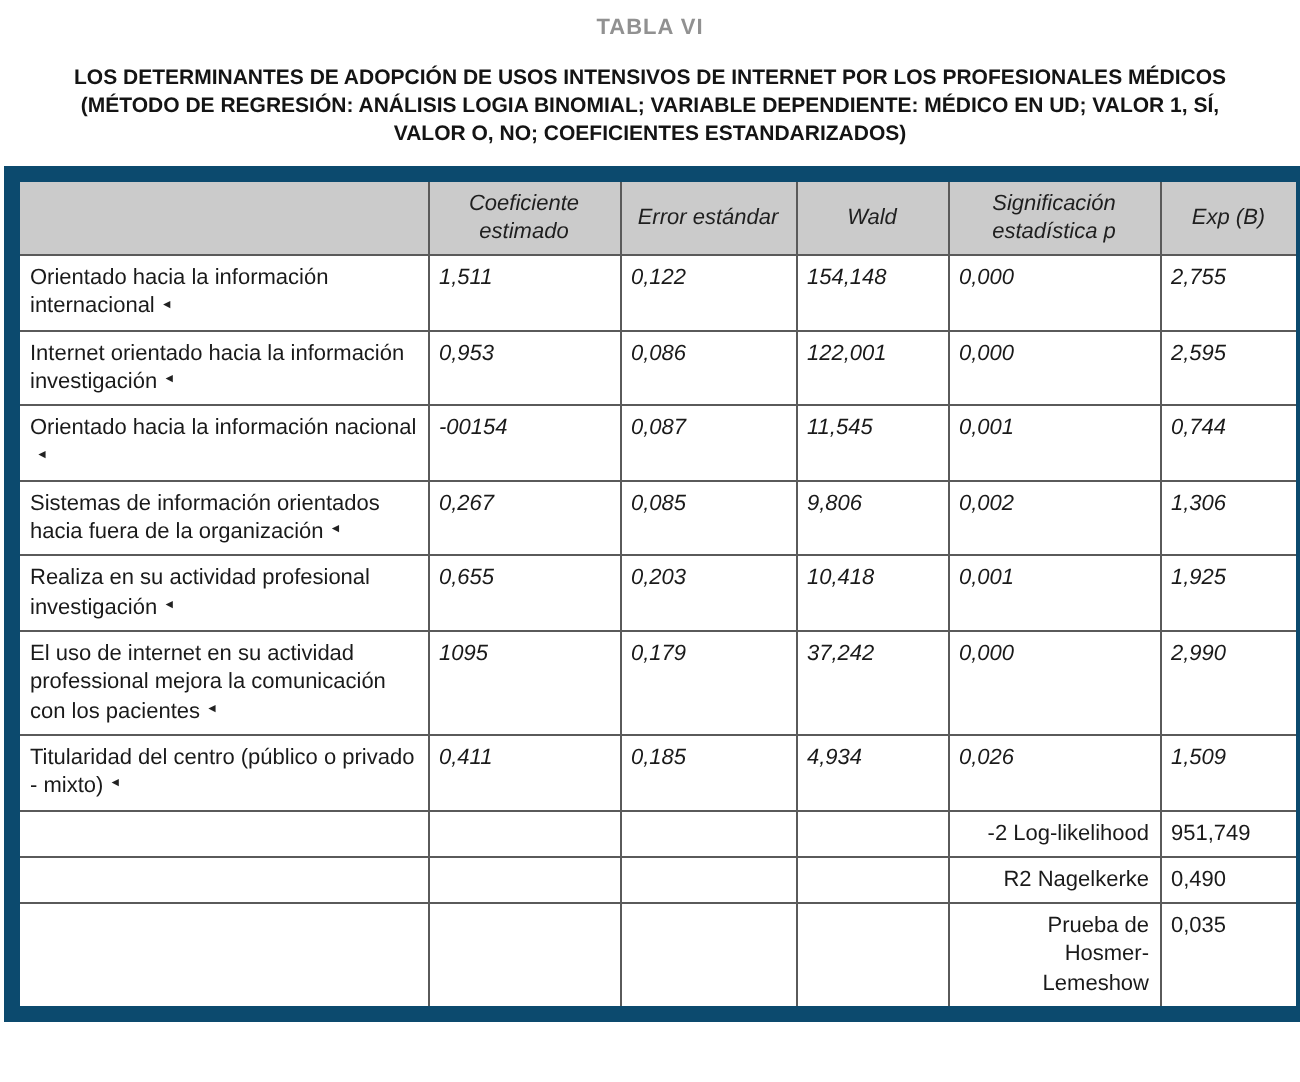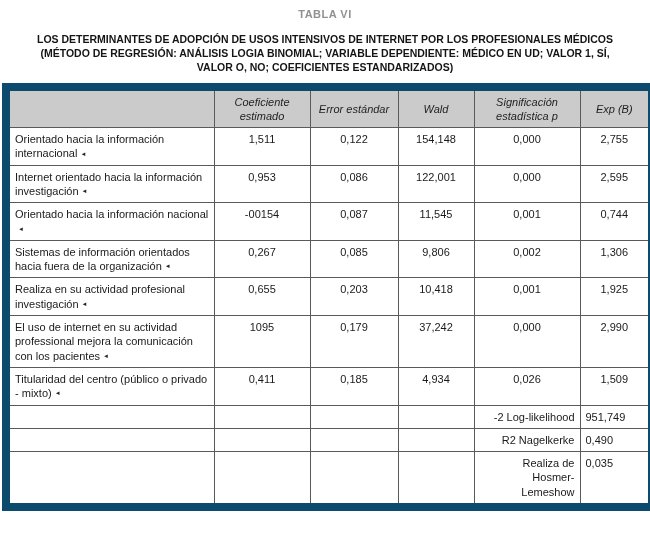--- a/index.html
+++ b/index.html
@@ -56,21 +56,21 @@
     vertical-align: middle;
     height: 32px;
     color: #1f1f1f;
   }
   td.label-cell {
     text-align: left;
     padding-left: 6px;
     padding-right: 8px;
   }
   td.num-cell {
-    text-align: center;
+    font-style: italic;
   }
   td.footer-label {
     text-align: right;
     line-height: 1.25;
   }
   td.footer-value {
     text-align: left;
   }
   tr.summary-row td {
     height: 21px;
@@ -181,18 +181,18 @@
           <td></td>
           <td></td>
           <td class="footer-label">R2 Nagelkerke</td>
           <td class="footer-value">0,490</td>
         </tr>
         <tr class="summary-row">
           <td></td>
           <td></td>
           <td></td>
           <td></td>
-          <td class="footer-label">Realiza de Hosmer-Lemeshow</td>
+          <td class="footer-label">Prueba de Hosmer-Lemeshow</td>
           <td class="footer-value">0,035</td>
         </tr>
       </tbody>
   </table>
 </div>
 
 </body></html>

